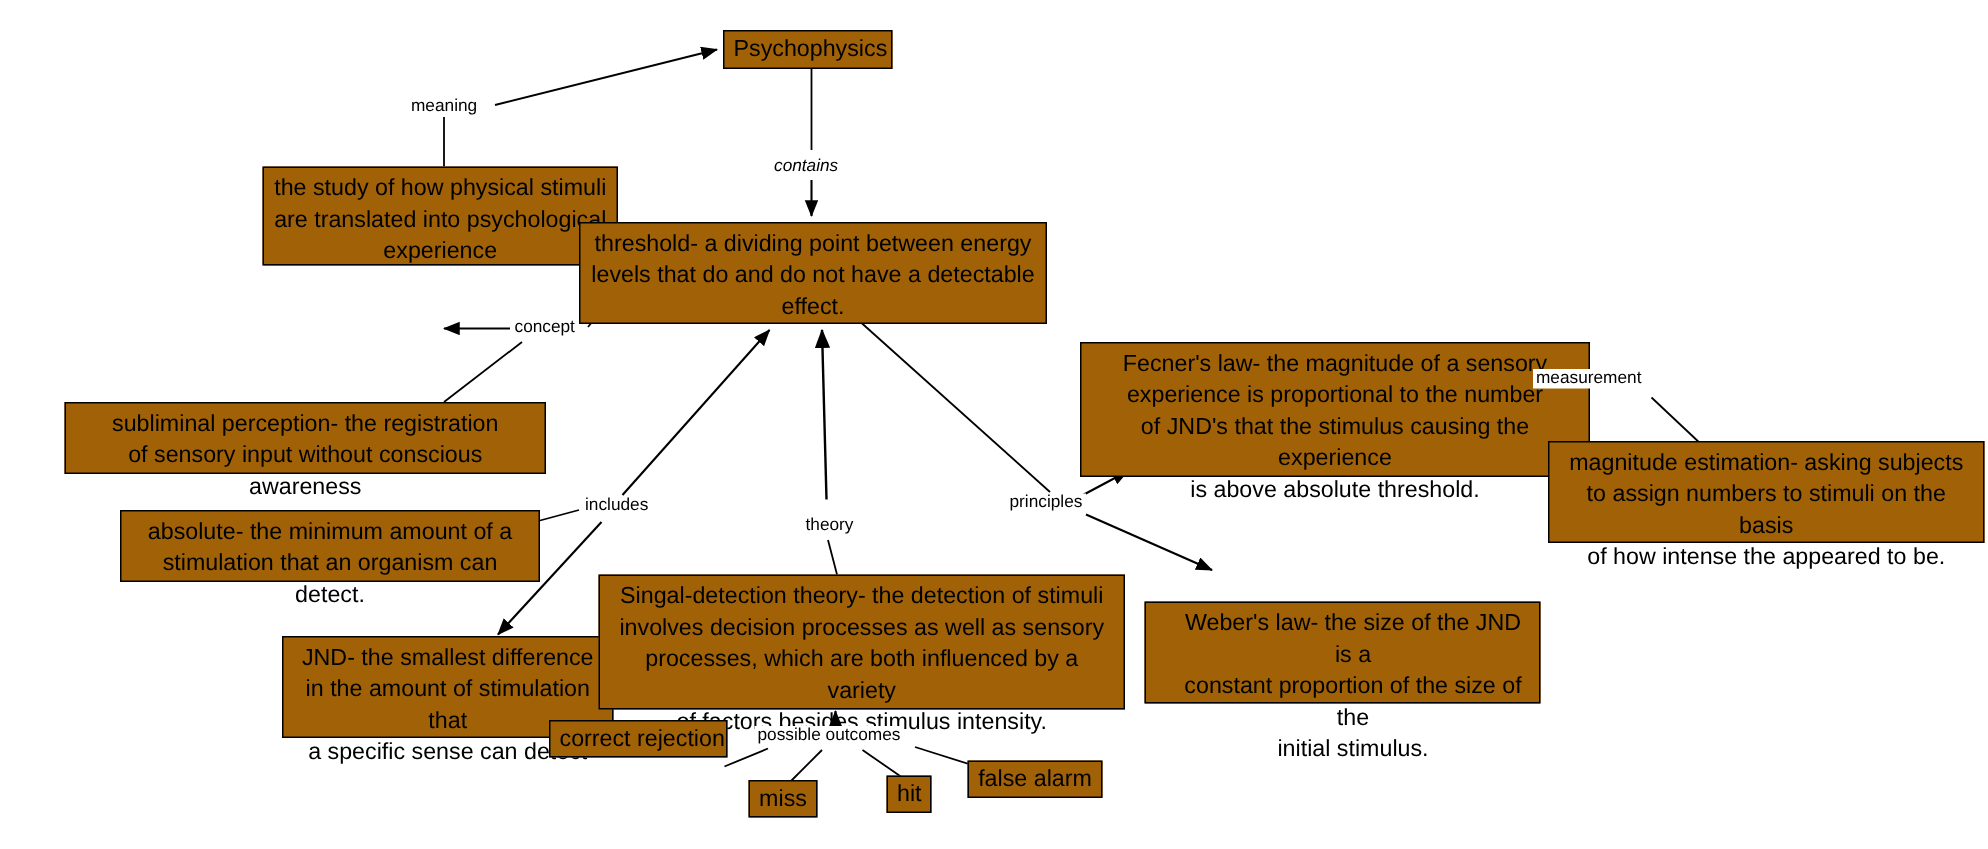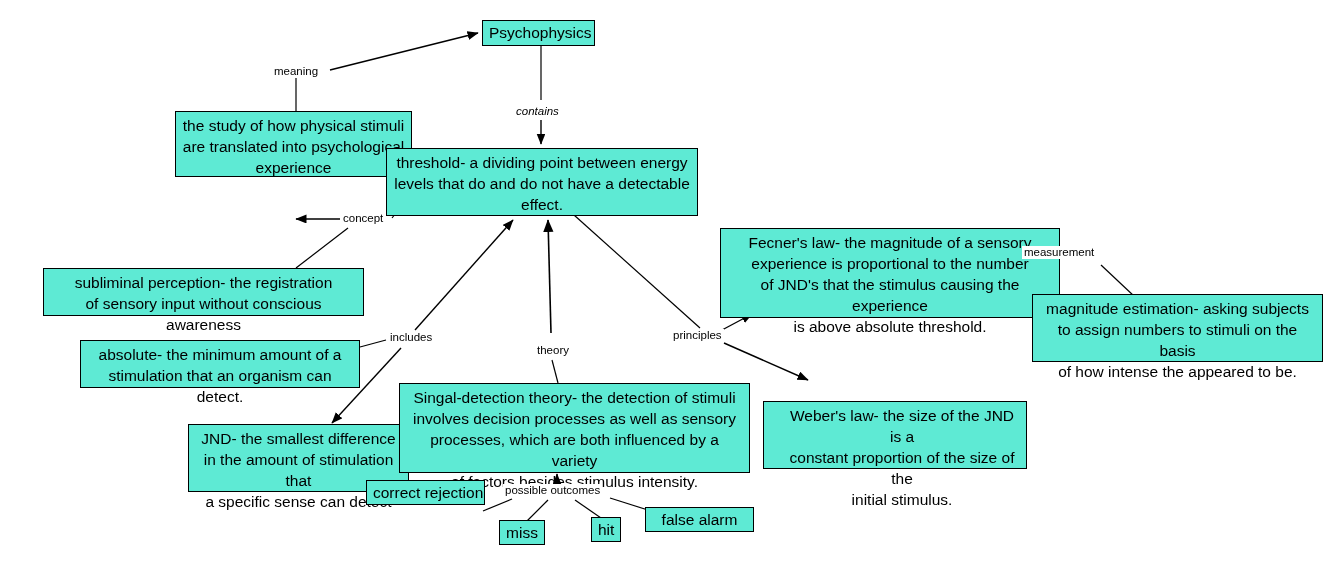--- a/index.html
+++ b/index.html
@@ -22,21 +22,21 @@
     position: absolute;
     left: 0;
     top: 0;
     width: 1325px;
     height: 566px;
   }
   .node {
     position: absolute;
     box-sizing: border-box;
     border: 1px solid #000000;
-    background: #5eead4;
+    background: #a16207;
     text-align: center;
     font-size: 15.5px;
     line-height: 21px;
     color: #000000;
     padding: 3px 6px 4px 6px;
     white-space: pre-line;
     z-index: 5;
   }
   .node.small {
     font-size: 15.5px;
@@ -135,21 +135,21 @@
   <div class="node" style="left:763px; top:401px; width:264px; height:68px;padding-left:20px;">Weber's law- the size of the JND is a
 constant proportion of the size of the
 initial stimulus.</div>
 
   <div class="node small" style="left:366px; top:480px; width:119px; height:25px; line-height:19px;">correct rejection</div>
 
   <div class="node small" style="left:499px; top:520px; width:46px; height:25px; line-height:19px;">miss</div>
 
   <div class="node small" style="left:591px; top:517px; width:30px; height:25px; line-height:19px;">hit</div>
 
-  <div class="node small" style="left:645px; top:507px; width:109px; height:25px; line-height:19px;">false alarm</div>
+  <div class="node small" style="left:645px; top:507px; width:90px; height:25px; line-height:19px;">false alarm</div>
 
   <div class="edge-label" style="left:272px; top:65px;text-align:center;">meaning</div>
 
   <div class="edge-label" style="left:514px; top:105px;font-style:italic;">contains</div>
 
   <div class="edge-label" style="left:341px; top:212px;">concept</div>
 
   <div class="edge-label" style="left:388px; top:331px;">includes</div>
 
   <div class="edge-label" style="left:535px; top:344px;">theory</div>

